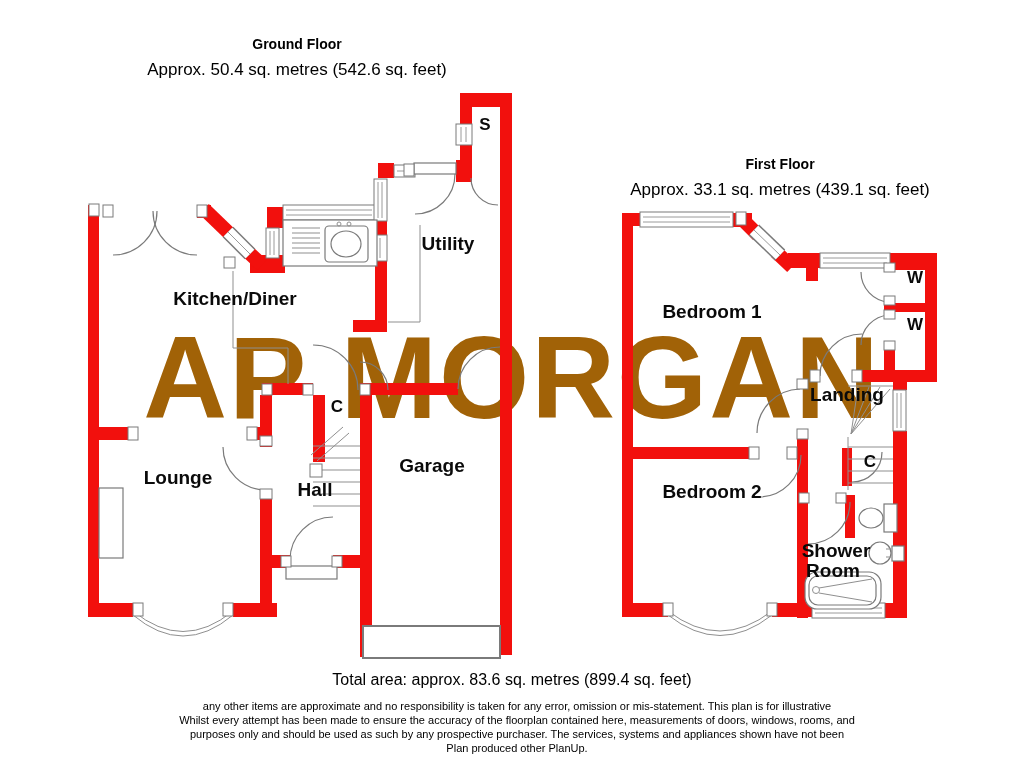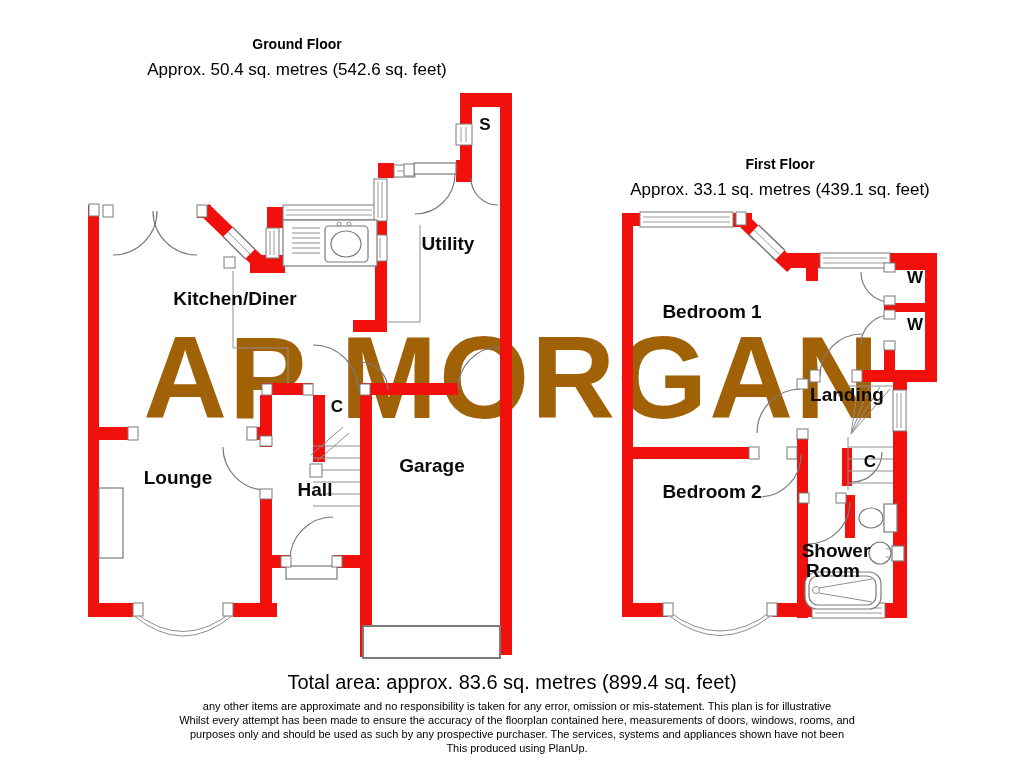--- a/index.html
+++ b/index.html
@@ -4,21 +4,21 @@
 <style>
   html,body{margin:0;padding:0;background:#fff;}
   .canvas{position:relative;width:1024px;height:768px;background:#ffffff;overflow:hidden;
           font-family:"Liberation Sans",sans-serif;color:#000;}
   .watermark{position:absolute;left:0;right:0;top:320px;text-align:center;
              font-weight:bold;font-size:116px;letter-spacing:2px;line-height:1;
              color:#a16207;white-space:nowrap;user-select:none;}
   .title-block{position:absolute;transform:translateX(-50%);text-align:center;white-space:nowrap;}
   .floor-title{font-size:14px;font-weight:bold;}
   .floor-sub{font-size:17px;margin-top:8px;}
-  .total-area{position:absolute;left:0;right:0;top:671px;text-align:center;font-size:20px;}
+  .total-area{position:absolute;left:0;right:0;top:671px;text-align:center;font-size:16px;}
   .disclaimer{position:absolute;left:177px;width:680px;top:699px;text-align:center;
               font-size:11px;line-height:14px;}
   svg{position:absolute;left:0;top:0;}
   .wall{fill:#f2100d;stroke:none;}
   .wline{stroke:#f2100d;stroke-width:14;fill:none;}
   .arc{fill:none;stroke:#7a7a7a;stroke-width:1.2;}
   .thin{fill:none;stroke:#8f8f8f;stroke-width:1;}
   .fixture{fill:#ffffff;stroke:#7a7a7a;stroke-width:1.2;}
   .gdoor{fill:#ffffff;stroke:#7a7a7a;stroke-width:2;}
   .jamb{fill:#ffffff;stroke:#7a7a7a;stroke-width:1;}
@@ -311,16 +311,16 @@
       <text class="room" x="833" y="577">Room</text>
     </g>
   </svg>
 
   <div class="total-area">Total area: approx. 83.6 sq. metres (899.4 sq. feet)</div>
 
   <div class="disclaimer">
     <div>any other items are approximate and no responsibility is taken for any error, omission or mis-statement. This plan is for illustrative</div>
     <div>Whilst every attempt has been made to ensure the accuracy of the floorplan contained here, measurements of doors, windows, rooms, and</div>
     <div>purposes only and should be used as such by any prospective purchaser. The services, systems and appliances shown have not been</div>
-    <div>This produced using PlanUp.</div>
+    <div>Plan produced other PlanUp.</div>
   </div>
 
 </div>
 
 </body></html>

